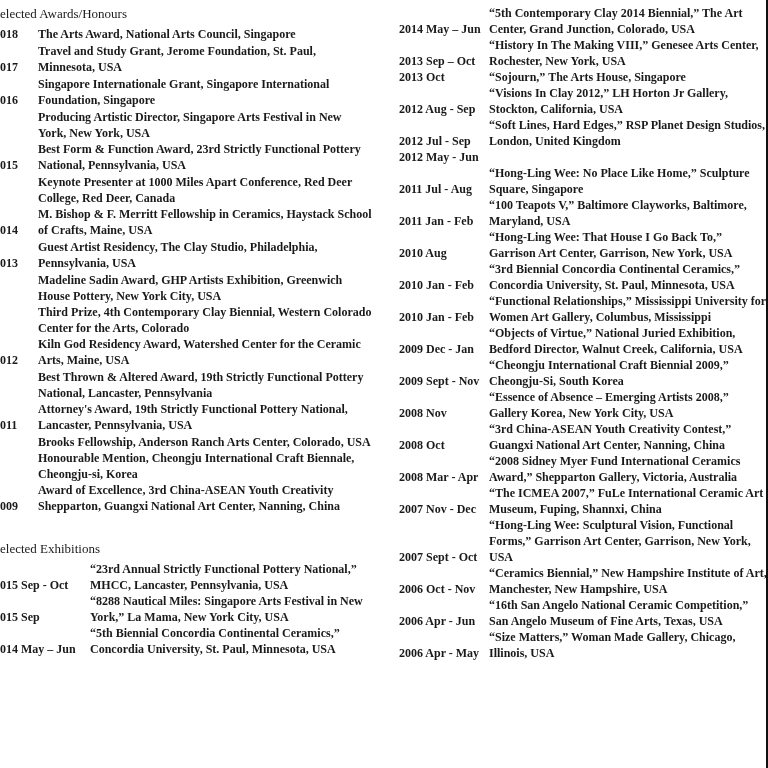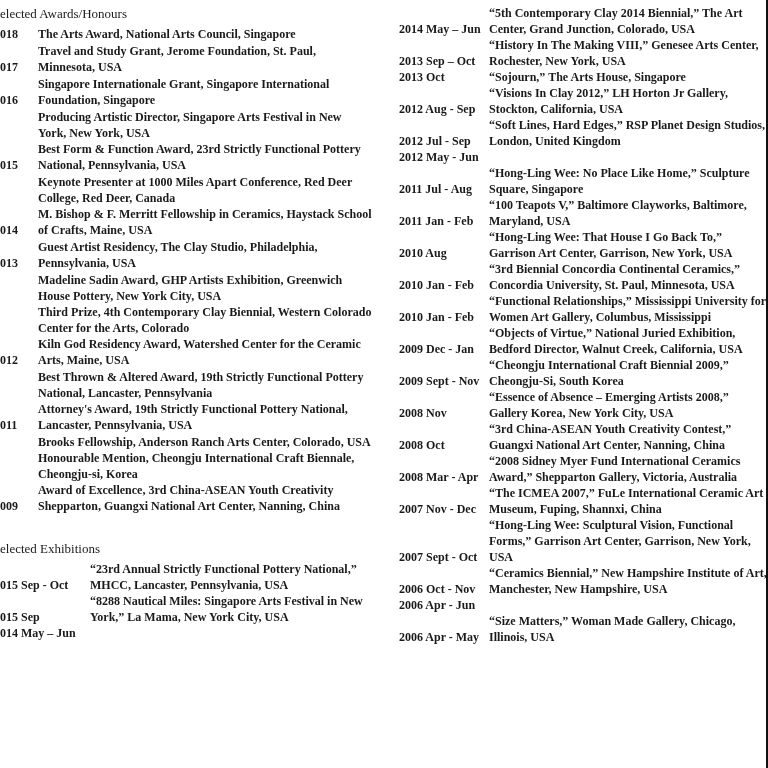--- a/index.html
+++ b/index.html
@@ -121,20 +121,21 @@
         <div class="entry exh-entry">
           <div class="date">015 Sep - Oct</div>
           <div class="txt">“23rd Annual Strictly Functional Pottery National,” MHCC, Lancaster, Pennsylvania, USA</div>
         </div>
         <div class="entry exh-entry">
           <div class="date">015 Sep</div>
           <div class="txt">“8288 Nautical Miles: Singapore Arts Festival in New York,” La Mama, New York City, USA</div>
         </div>
         <div class="entry exh-entry">
           <div class="date">014 May – Jun</div>
+          <div class="txt">“5th Biennial Concordia Continental Ceramics,” Concordia University, St. Paul, Minnesota, USA</div>
         </div>
       </div>
   </div>
 
   <div class="col-right">
     <div id="exh-right">
         <div class="entry exh-entry">
           <div class="date">2014 May – Jun</div>
           <div class="txt">“5th Contemporary Clay 2014 Biennial,” The Art Center, Grand Junction, Colorado, USA</div>
         </div>
@@ -204,20 +205,21 @@
         <div class="entry exh-entry">
           <div class="date">2007 Sept - Oct</div>
           <div class="txt">“Hong-Ling Wee: Sculptural Vision, Functional Forms,” Garrison Art Center, Garrison, New York, USA</div>
         </div>
         <div class="entry exh-entry">
           <div class="date">2006 Oct - Nov</div>
           <div class="txt">“Ceramics Biennial,” New Hampshire Institute of Art, Manchester, New Hampshire, USA</div>
         </div>
         <div class="entry exh-entry">
           <div class="date">2006 Apr - Jun</div>
+          <div class="txt">“16th San Angelo National Ceramic Competition,” San Angelo Museum of Fine Arts, Texas, USA</div>
         </div>
         <div class="entry exh-entry">
           <div class="date">2006 Apr - May</div>
           <div class="txt">“Size Matters,” Woman Made Gallery, Chicago, Illinois, USA</div>
         </div>
       </div>
   </div>
 
   <div class="edge-line"></div>
 

